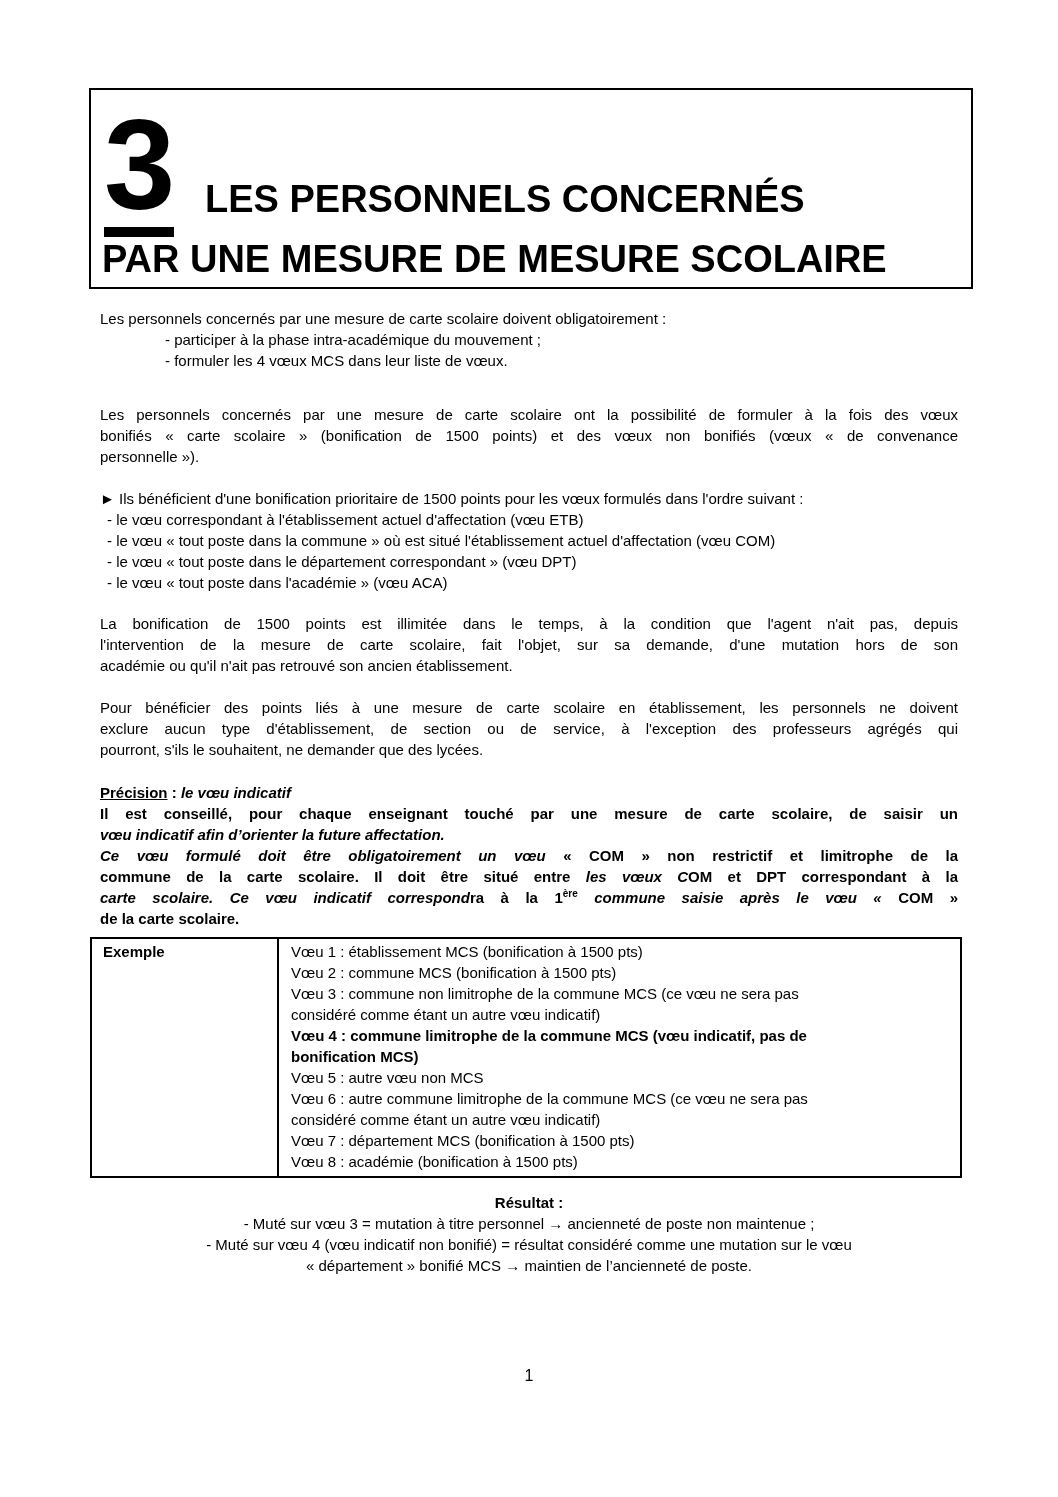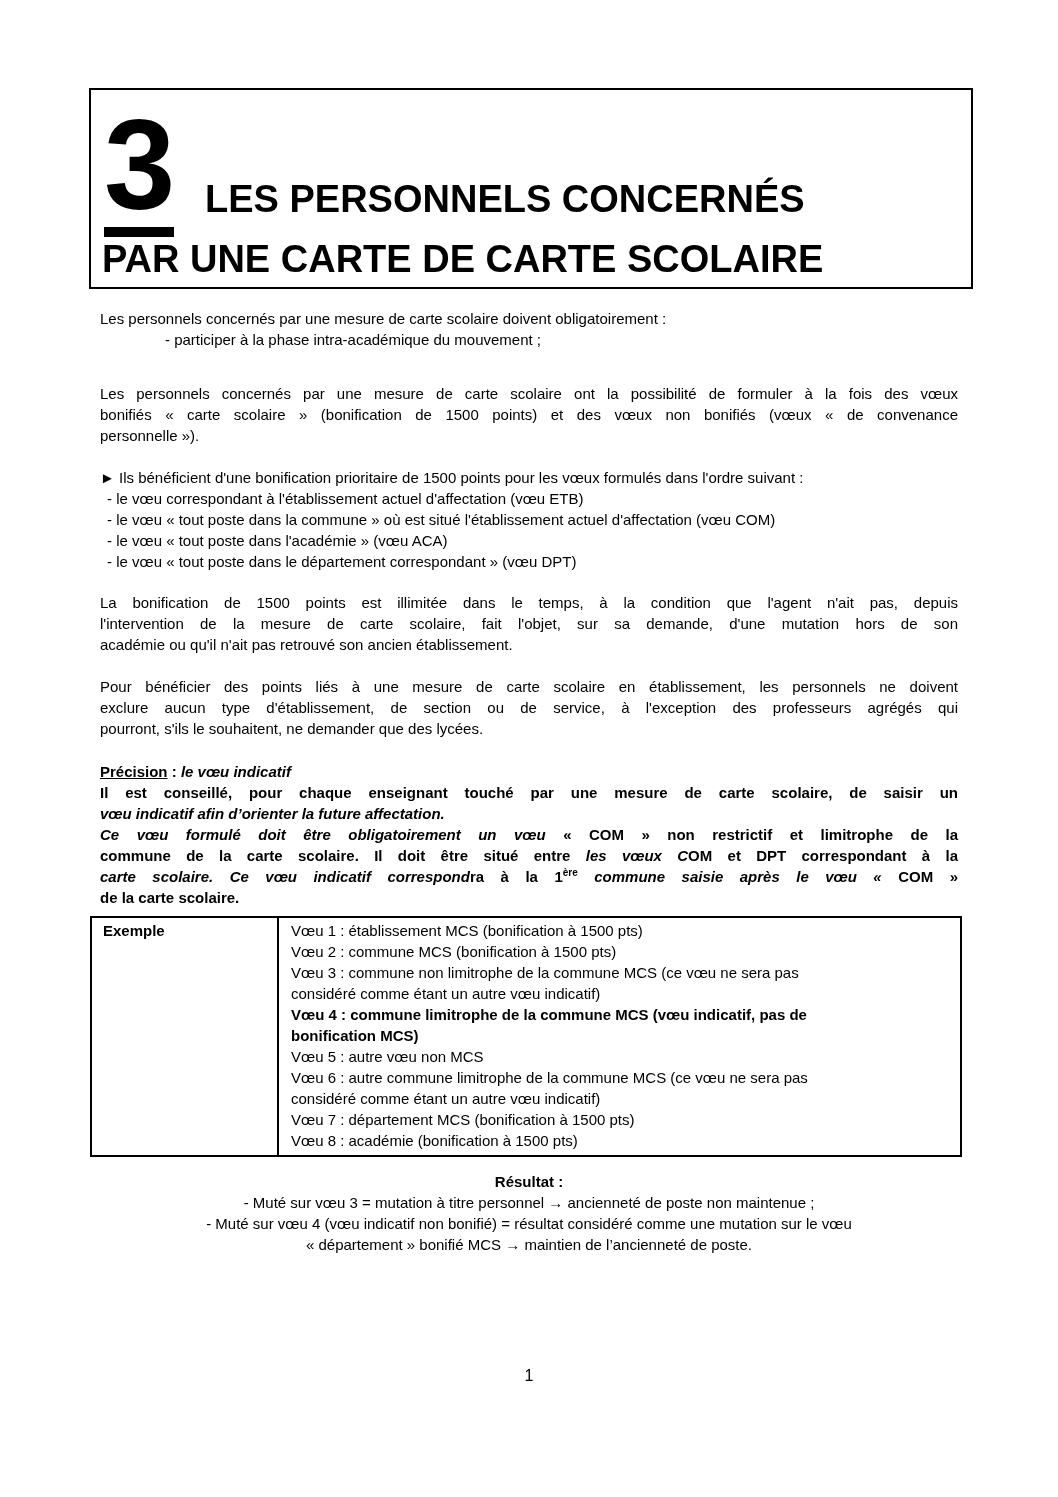--- a/index.html
+++ b/index.html
@@ -122,42 +122,43 @@
 </style>
 </head>
 <body>
 
 <div class="page">
 
   <div class="chapter-box">
     <div class="chapter-number">3</div>
     <div class="chapter-underline"></div>
     <div class="chapter-title-1">LES PERSONNELS CONCERNÉS</div>
-    <div class="chapter-title-2">PAR UNE CARTE DE CARTE SCOLAIRE</div>
+    <div class="chapter-title-2">PAR UNE MESURE DE MESURE SCOLAIRE</div>
   </div>
 
   <div class="body-text">
 
     <div class="p-intro">
       <div>Les personnels concernés par une mesure de carte scolaire doivent obligatoirement :</div>
       <div class="indent-65">- participer à la phase intra-académique du mouvement ;</div>
+      <div class="indent-65">- formuler les 4 vœux MCS dans leur liste de vœux.</div>
     </div>
 
     <div class="p-possibilite jpara">
         <div class="tline">Les personnels concernés par une mesure de carte scolaire ont la possibilité de formuler à la fois des vœux</div>
         <div class="tline">bonifiés «&nbsp;carte scolaire&nbsp;» (bonification de 1500 points) et des vœux non bonifiés (vœux «&nbsp;de convenance</div>
         <div class="tline">personnelle&nbsp;»).</div>
       </div>
 
     <div class="arrow-block">
       <div>► Ils bénéficient d'une bonification prioritaire de 1500 points pour les vœux formulés dans l'ordre suivant :</div>
       <div class="indent-7">- le vœu correspondant à l'établissement actuel d'affectation (vœu ETB)</div>
       <div class="indent-7">- le vœu «&nbsp;tout poste dans la commune&nbsp;» où est situé l'établissement actuel d'affectation (vœu COM)</div>
+      <div class="indent-7">- le vœu «&nbsp;tout poste dans le département correspondant&nbsp;» (vœu DPT)</div>
       <div class="indent-7">- le vœu «&nbsp;tout poste dans l'académie&nbsp;» (vœu ACA)</div>
-      <div class="indent-7">- le vœu «&nbsp;tout poste dans le département correspondant&nbsp;» (vœu DPT)</div>
     </div>
 
     <div class="p-illimitee jpara">
         <div class="tline">La bonification de 1500 points est illimitée dans le temps, à la condition que l'agent n'ait pas, depuis</div>
         <div class="tline">l'intervention de la mesure de carte scolaire, fait l'objet, sur sa demande, d'une mutation hors de son</div>
         <div class="tline">académie ou qu'il n'ait pas retrouvé son ancien établissement.</div>
       </div>
 
     <div class="p-beneficier jpara">
         <div class="tline">Pour bénéficier des points liés à une mesure de carte scolaire en établissement, les personnels ne doivent</div>

